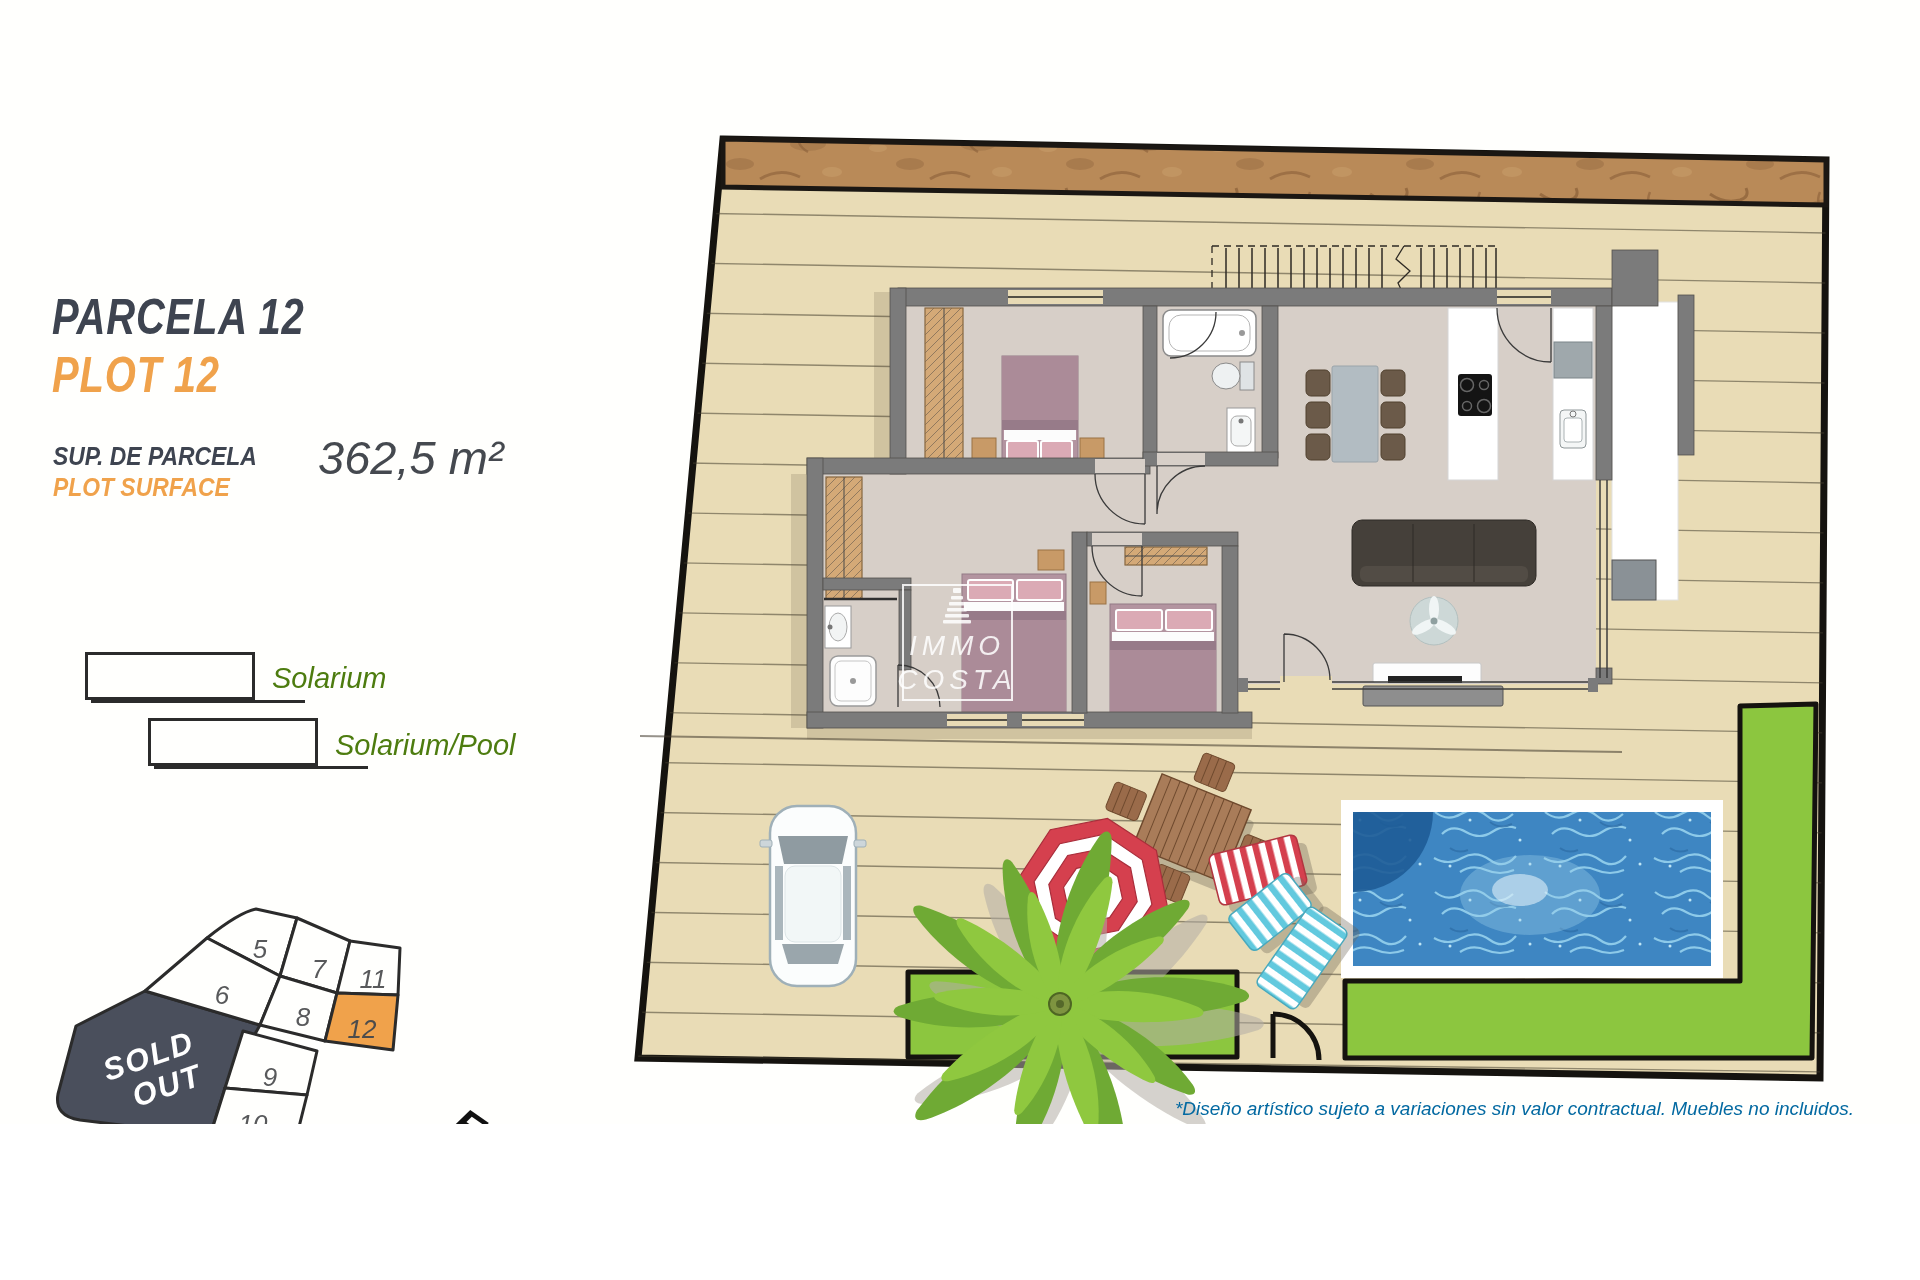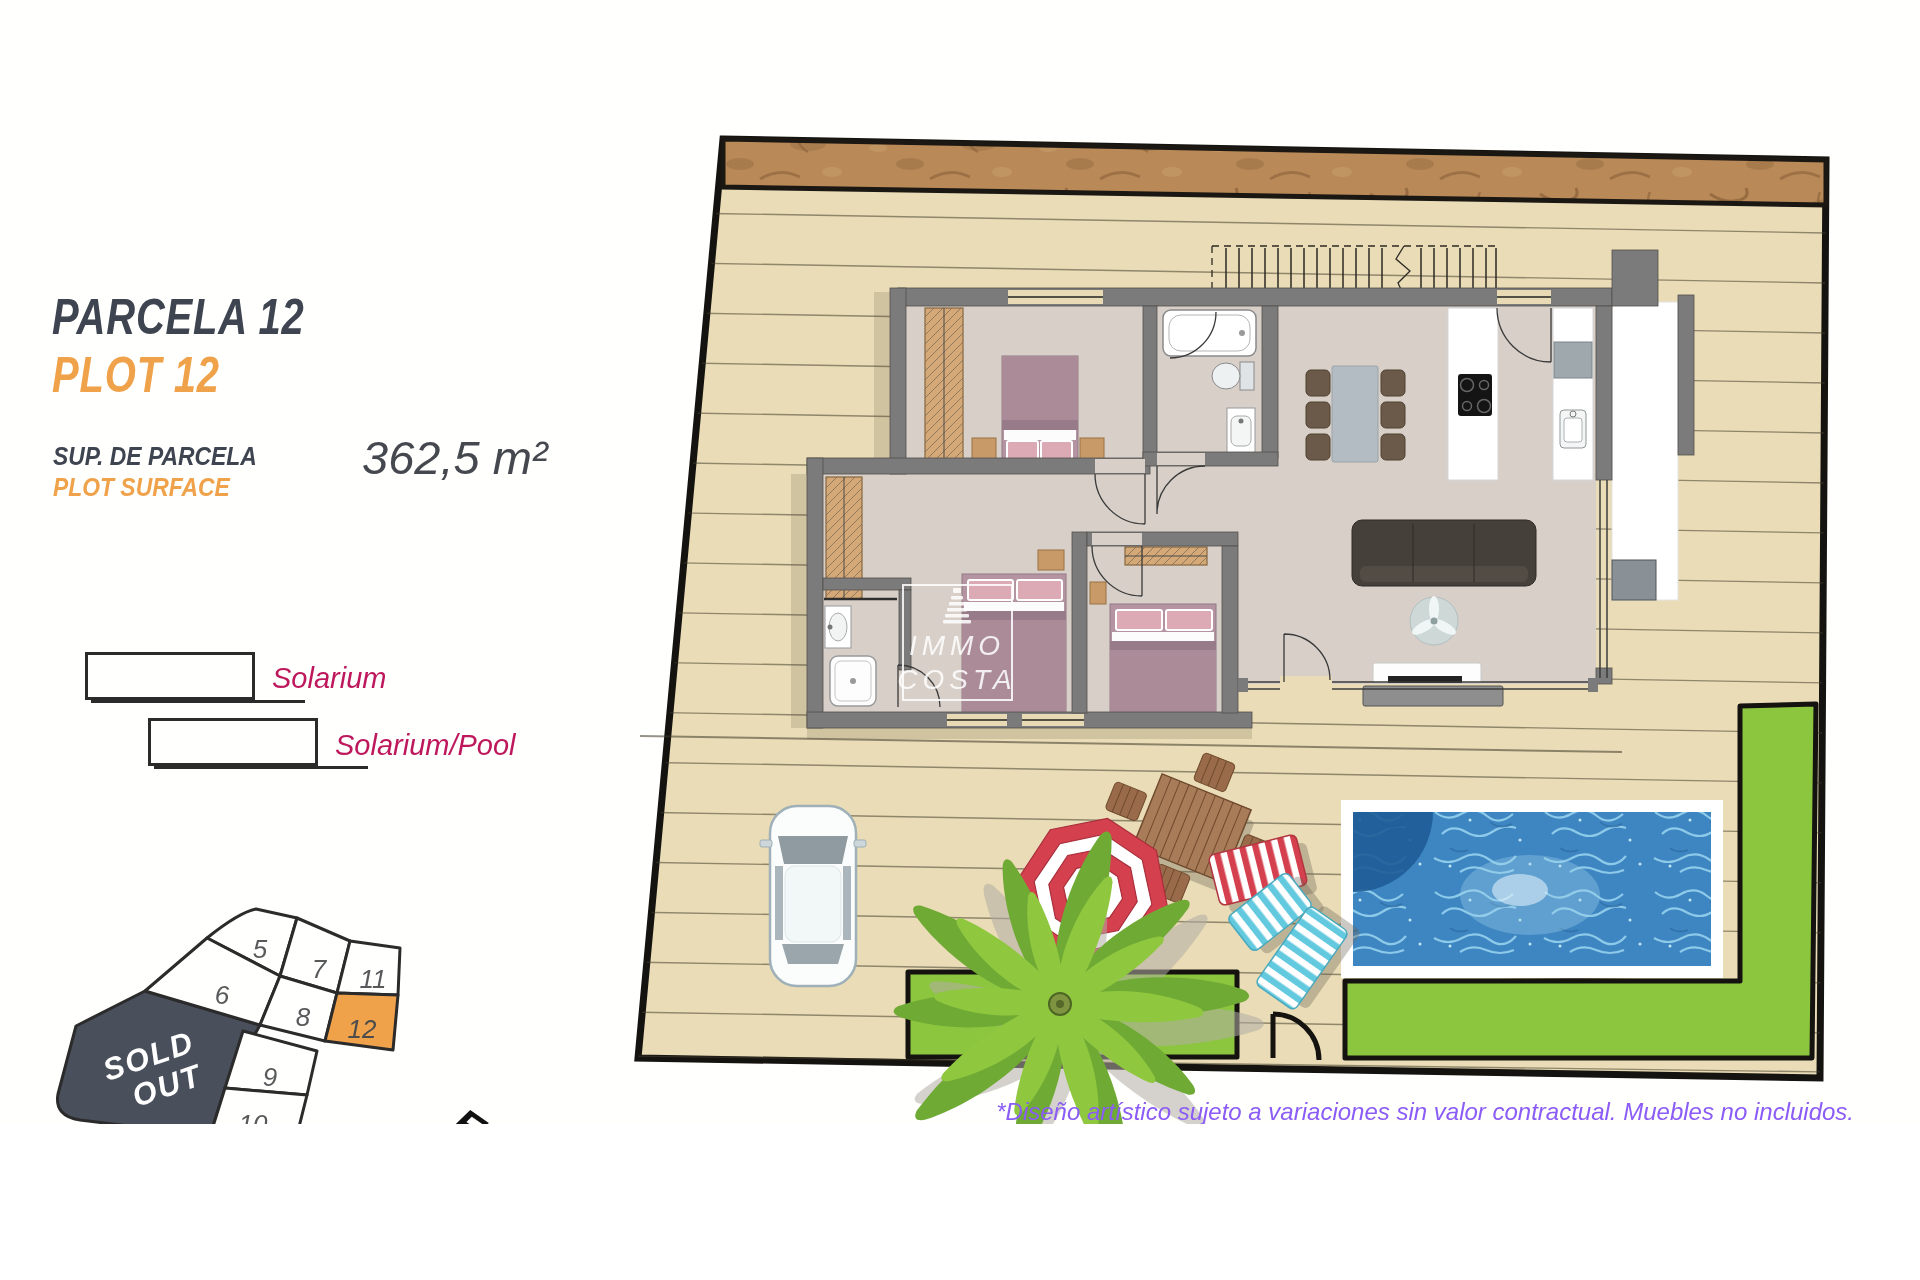--- a/index.html
+++ b/index.html
@@ -7,25 +7,25 @@
          font-family:"Liberation Sans", sans-serif;font-style:italic;}
   .abs{position:absolute;}
   .title-es{left:52px;top:288px;font-size:50px;font-weight:bold;color:#3e4450;
             transform:scaleX(.8);transform-origin:left top;letter-spacing:1px;white-space:nowrap;}
   .title-en{left:52px;top:346px;font-size:50px;font-weight:bold;color:#f0a24b;
             transform:scaleX(.8);transform-origin:left top;letter-spacing:1px;white-space:nowrap;}
   .sup-es{left:53px;top:441px;font-size:26px;font-weight:bold;color:#3e4450;
           transform:scaleX(.88);transform-origin:left top;white-space:nowrap;}
   .sup-en{left:53px;top:472px;font-size:26px;font-weight:bold;color:#f0a24b;
           transform:scaleX(.88);transform-origin:left top;white-space:nowrap;}
-  .sup-value{left:318px;top:430px;font-size:47px;color:#45494f;white-space:nowrap;margin-left:44px;}
+  .sup-value{left:318px;top:430px;font-size:47px;color:#45494f;white-space:nowrap;}
   .legend-swatch{border:3px solid #2b2b2b;background:#fffffd;width:164px;height:42px;}
   .legend-line{height:3px;background:#2b2b2b;}
-  .legend-label{font-size:29px;color:#be185d;white-space:nowrap;}
-  .disclaimer{right:66px;top:1098px;font-size:24px;color:#8b5cf6;white-space:nowrap;}
+  .legend-label{font-size:29px;color:#4d7c0f;white-space:nowrap;}
+  .disclaimer{right:66px;top:1098px;font-size:19px;color:#0369a1;white-space:nowrap;}
   svg text{font-family:"Liberation Sans", sans-serif;}
 </style>
 </head>
 <body>
 
 <div id="stage">
 
   <div class="abs title-es">PARCELA 12</div>
   <div class="abs title-en">PLOT 12</div>
   <div class="abs sup-es">SUP. DE PARCELA</div>

